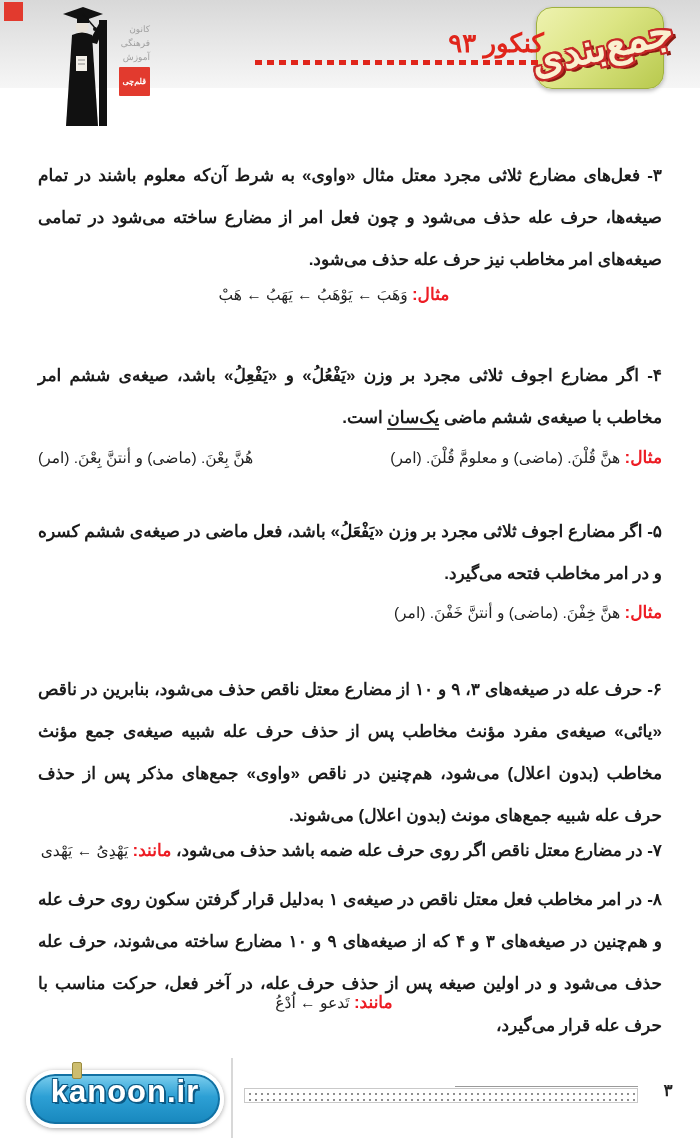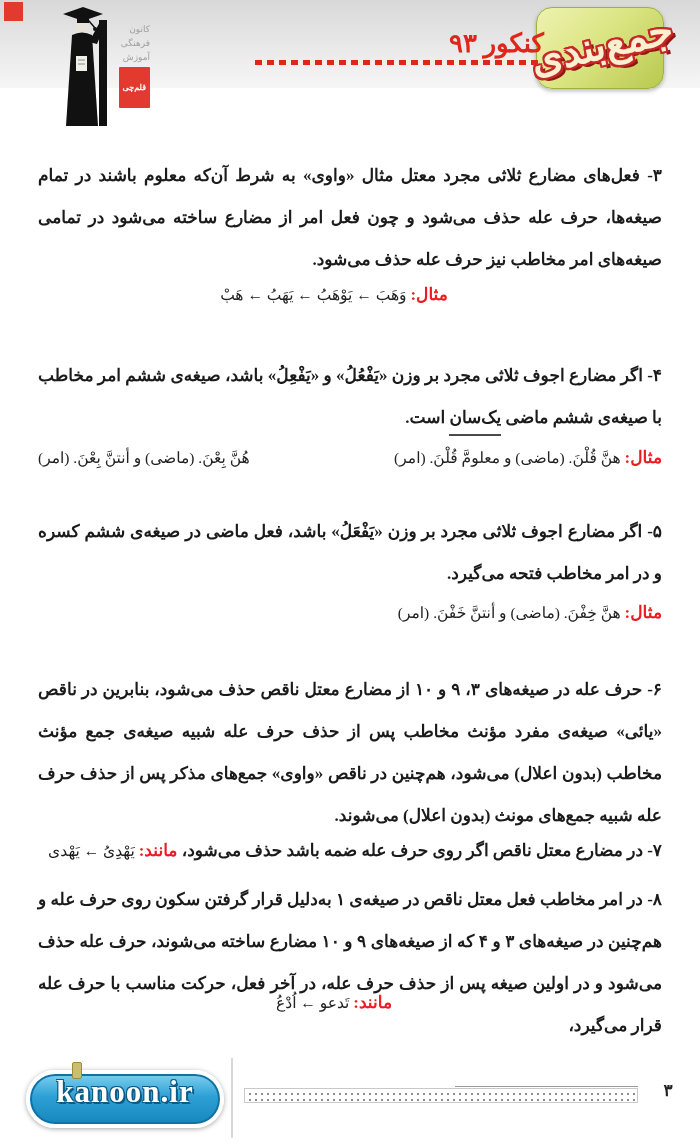--- a/index.html
+++ b/index.html
@@ -1,35 +1,35 @@
 <!DOCTYPE html>
 <html lang="fa" dir="rtl"><head>
 <meta charset="utf-8">
 <style>
   html,body{margin:0;padding:0;background:#fff;}
   .page{
     position:relative;width:700px;height:1147px;margin:0 auto;
     background:#ffffff;overflow:hidden;
-    font-family:Liberation Serif, serif;direction:rtl;
+    font-family:Liberation Sans, sans-serif;direction:rtl;
   }
   
   .header-band{
     position:absolute;top:0;left:0;width:700px;height:88px;
     background:linear-gradient(180deg,#d8d8d8 0%,#e9e9e9 55%,#f6f6f6 100%);
   }
   .corner-red{position:absolute;top:2px;left:4px;width:19px;height:19px;background:#e23a2e;}
   .grad-logo{position:absolute;top:4px;left:55px;width:55px;height:125px;}
   .org-col{
     position:absolute;top:24px;left:112px;width:38px;
     font-size:9px;line-height:11px;color:#9f9f9f;text-align:right;direction:rtl;
   }
   .org-col .org-line{margin-bottom:3px;}
   .org-badge{
     display:inline-block;background:#e23a2e;color:#fff;font-weight:bold;
-    font-size:8px;padding:15px 4px;margin-top:1px;border-radius:1px;
+    font-size:8px;padding:9px 4px;margin-top:1px;border-radius:1px;
   }
   .title-badge{
     position:absolute;top:7px;right:36px;width:126px;height:80px;
     border-radius:16px;border:1px solid #9fb13e;
     background:linear-gradient(135deg,#eef2b0 0%,#dce584 45%,#b8c94e 100%);
     box-shadow:0 2px 4px rgba(0,0,0,.28);
     display:flex;align-items:center;justify-content:center;overflow:visible;
   }
   .title-badge-text{
     font-size:40px;font-weight:bold;color:#faf0d0;line-height:1;
@@ -57,21 +57,21 @@
   .example-line{
     position:absolute;right:54px;width:624px;direction:rtl;
     font-size:15.5px;font-weight:normal;color:#222;line-height:33px;text-align:center;
   }
   .example-row{
     position:absolute;right:38px;width:624px;direction:rtl;
     display:flex;justify-content:space-between;align-items:baseline;
     font-size:15.5px;font-weight:normal;color:#222;line-height:42px;
   }
   .red-label{color:#ed1c24;font-weight:bold;font-size:17px;}
-  .underlined-word{border-bottom:2px solid #4a4a4a;padding-bottom:7px;}
+  .underlined-word{border-bottom:2px solid #4a4a4a;padding-bottom:1px;}
   
   .kanoon-logo{
     position:absolute;left:26px;top:1070px;width:198px;height:58px;
     border-radius:30px;background:linear-gradient(180deg,#7fd0ef 0%,#2da0d5 45%,#1787bd 100%);
     border:4px solid #ffffff;box-sizing:border-box;
     box-shadow:0 1px 5px rgba(0,0,0,.35), inset 0 0 0 2px #1271a3;
     display:flex;align-items:flex-start;justify-content:center;
   }
   .kanoon-text{
     font-size:31px;font-weight:bold;color:#ffffff;direction:ltr;letter-spacing:1px;

